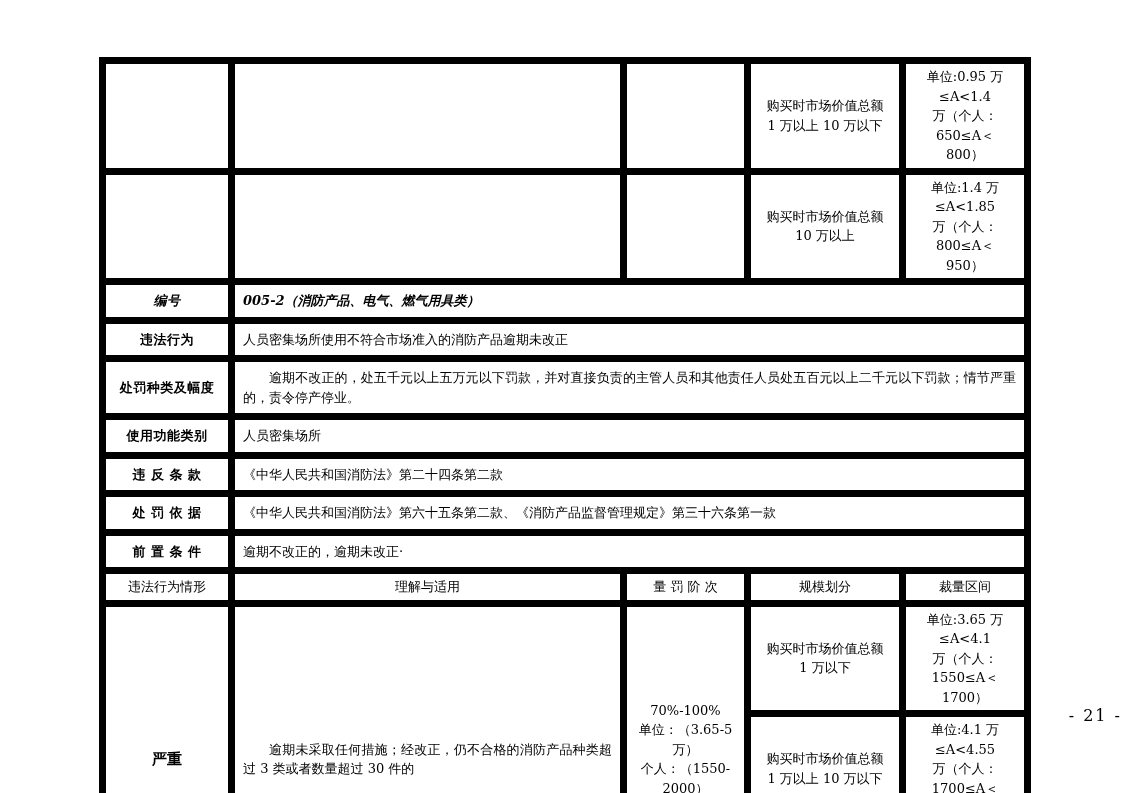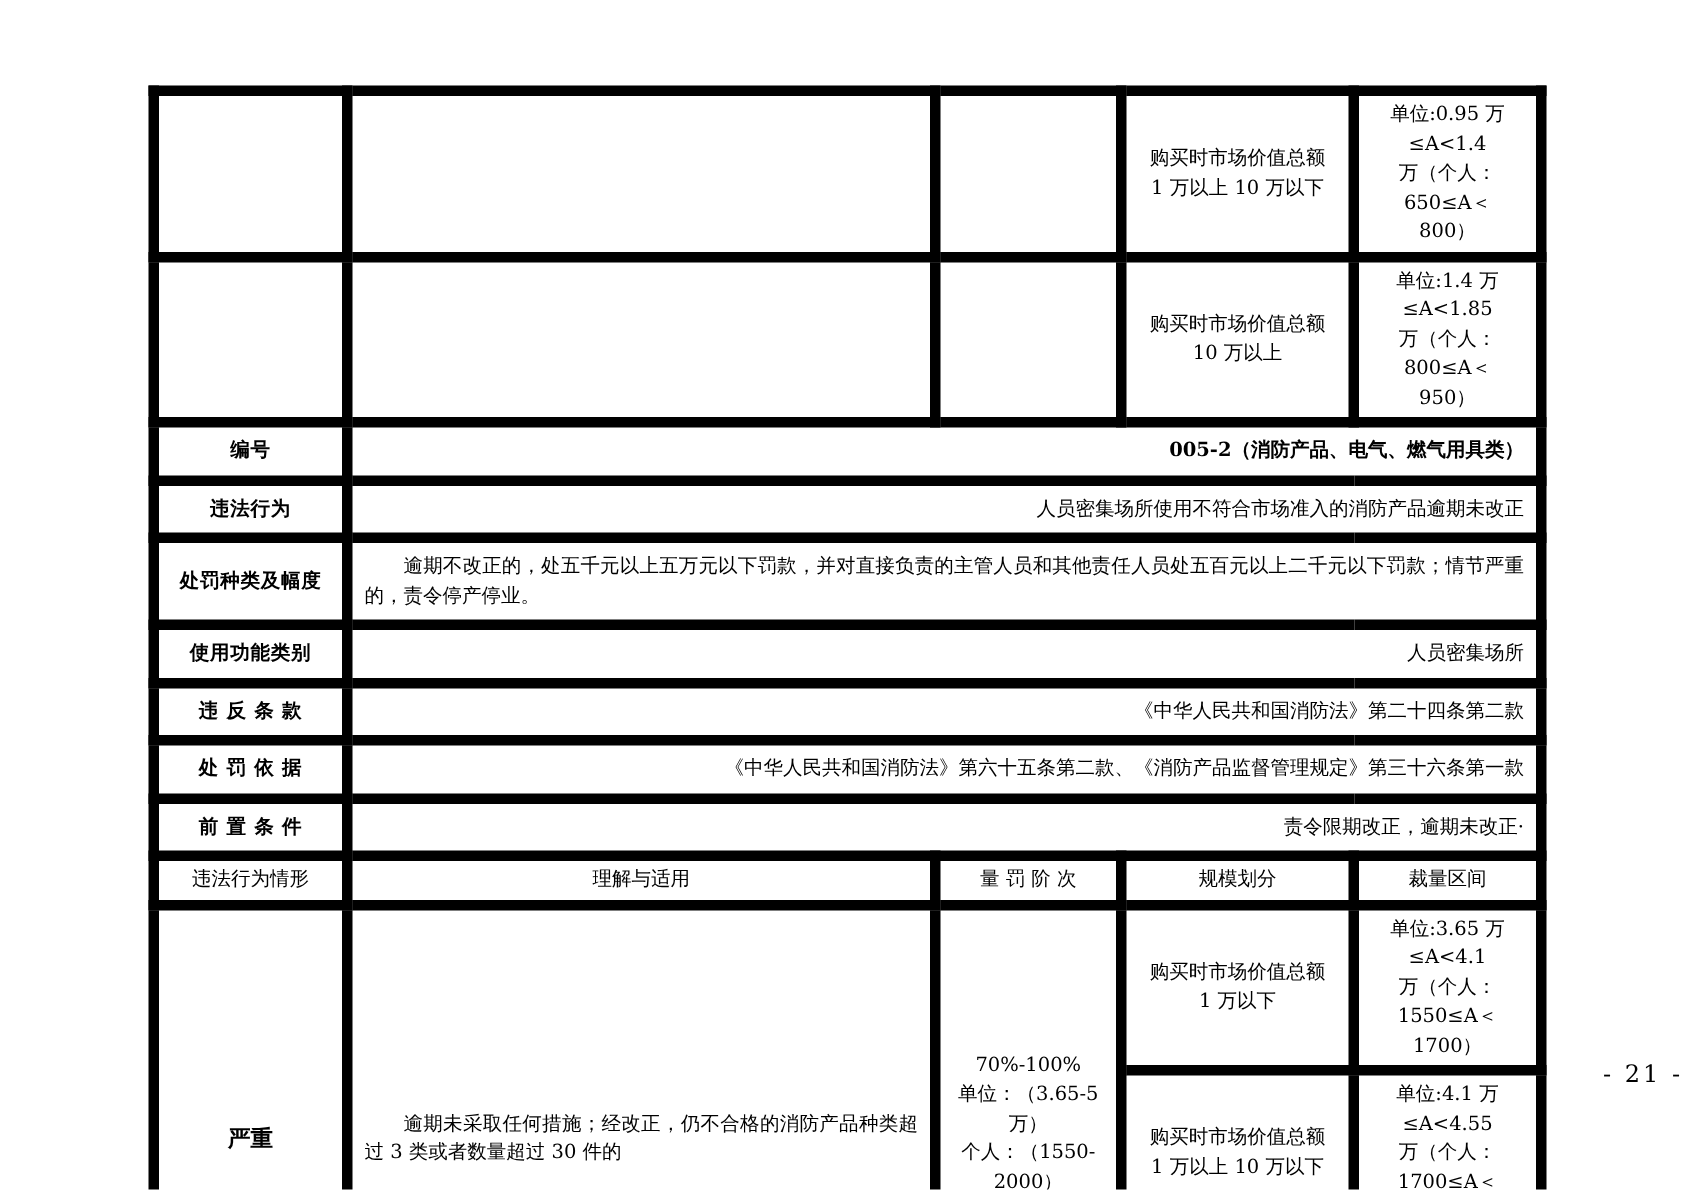--- a/index.html
+++ b/index.html
@@ -36,21 +36,21 @@
     font-size: 13px;
     line-height: 1.5;
   }
   .c-label {
     text-align: center;
     font-weight: bold;
     font-size: 14px;
     letter-spacing: 0.5px;
   }
   .c-center { text-align: center; }
-  .c-left { text-align: right; }
+  .c-left { text-align: left; }
   .c-just { text-align: justify; text-align-last: left; }
   .small { font-size: 12px; }
   .tiny { font-size: 11.5px; }
   .bold { font-weight: bold; }
   .pagenum {
     position: absolute;
     left: 0;
     top: 706px;
     width: 1122px;
     text-align: right;
@@ -90,21 +90,21 @@
         <td></td>
         <td></td>
         <td></td>
         <td class="c-center small" style="white-space:pre-line;">购买时市场价值总额
 10 万以上</td>
         <td class="c-center tiny" style="white-space:pre-line;">单位:1.4 万≤A&lt;1.85
 万（个人：800≤A＜
 950）</td>
       </tr>
 
-      <tr style="height:38px;">
+      <tr style="height:38px;font-style:italic;">
         <td class="c-label">编号</td>
         <td colspan="4" class="c-left bold pad-cell">005-2（消防产品、电气、燃气用具类）</td>
       </tr>
 
       <tr style="height:34px;">
         <td class="c-label">违法行为</td>
         <td colspan="4" class="c-left pad-cell">人员密集场所使用不符合市场准入的消防产品逾期未改正</td>
       </tr>
 
       <tr style="height:52px;">
@@ -122,21 +122,21 @@
         <td colspan="4" class="c-left pad-cell">《中华人民共和国消防法》第二十四条第二款</td>
       </tr>
 
       <tr style="height:24px;">
         <td class="c-label">处 罚 依 据</td>
         <td colspan="4" class="c-left pad-cell">《中华人民共和国消防法》第六十五条第二款、《消防产品监督管理规定》第三十六条第一款</td>
       </tr>
 
       <tr style="height:32px;">
         <td class="c-label">前 置 条 件</td>
-        <td colspan="4" class="c-left pad-cell">责令限期改正，逾期未改正·</td>
+        <td colspan="4" class="c-left pad-cell">逾期不改正的，逾期未改正·</td>
       </tr>
 
       <tr style="height:30px;">
         <td class="c-center">违法行为情形</td>
         <td class="c-center">理解与适用</td>
         <td class="c-center">量 罚 阶 次</td>
         <td class="c-center">规模划分</td>
         <td class="c-center">裁量区间</td>
       </tr>
 

